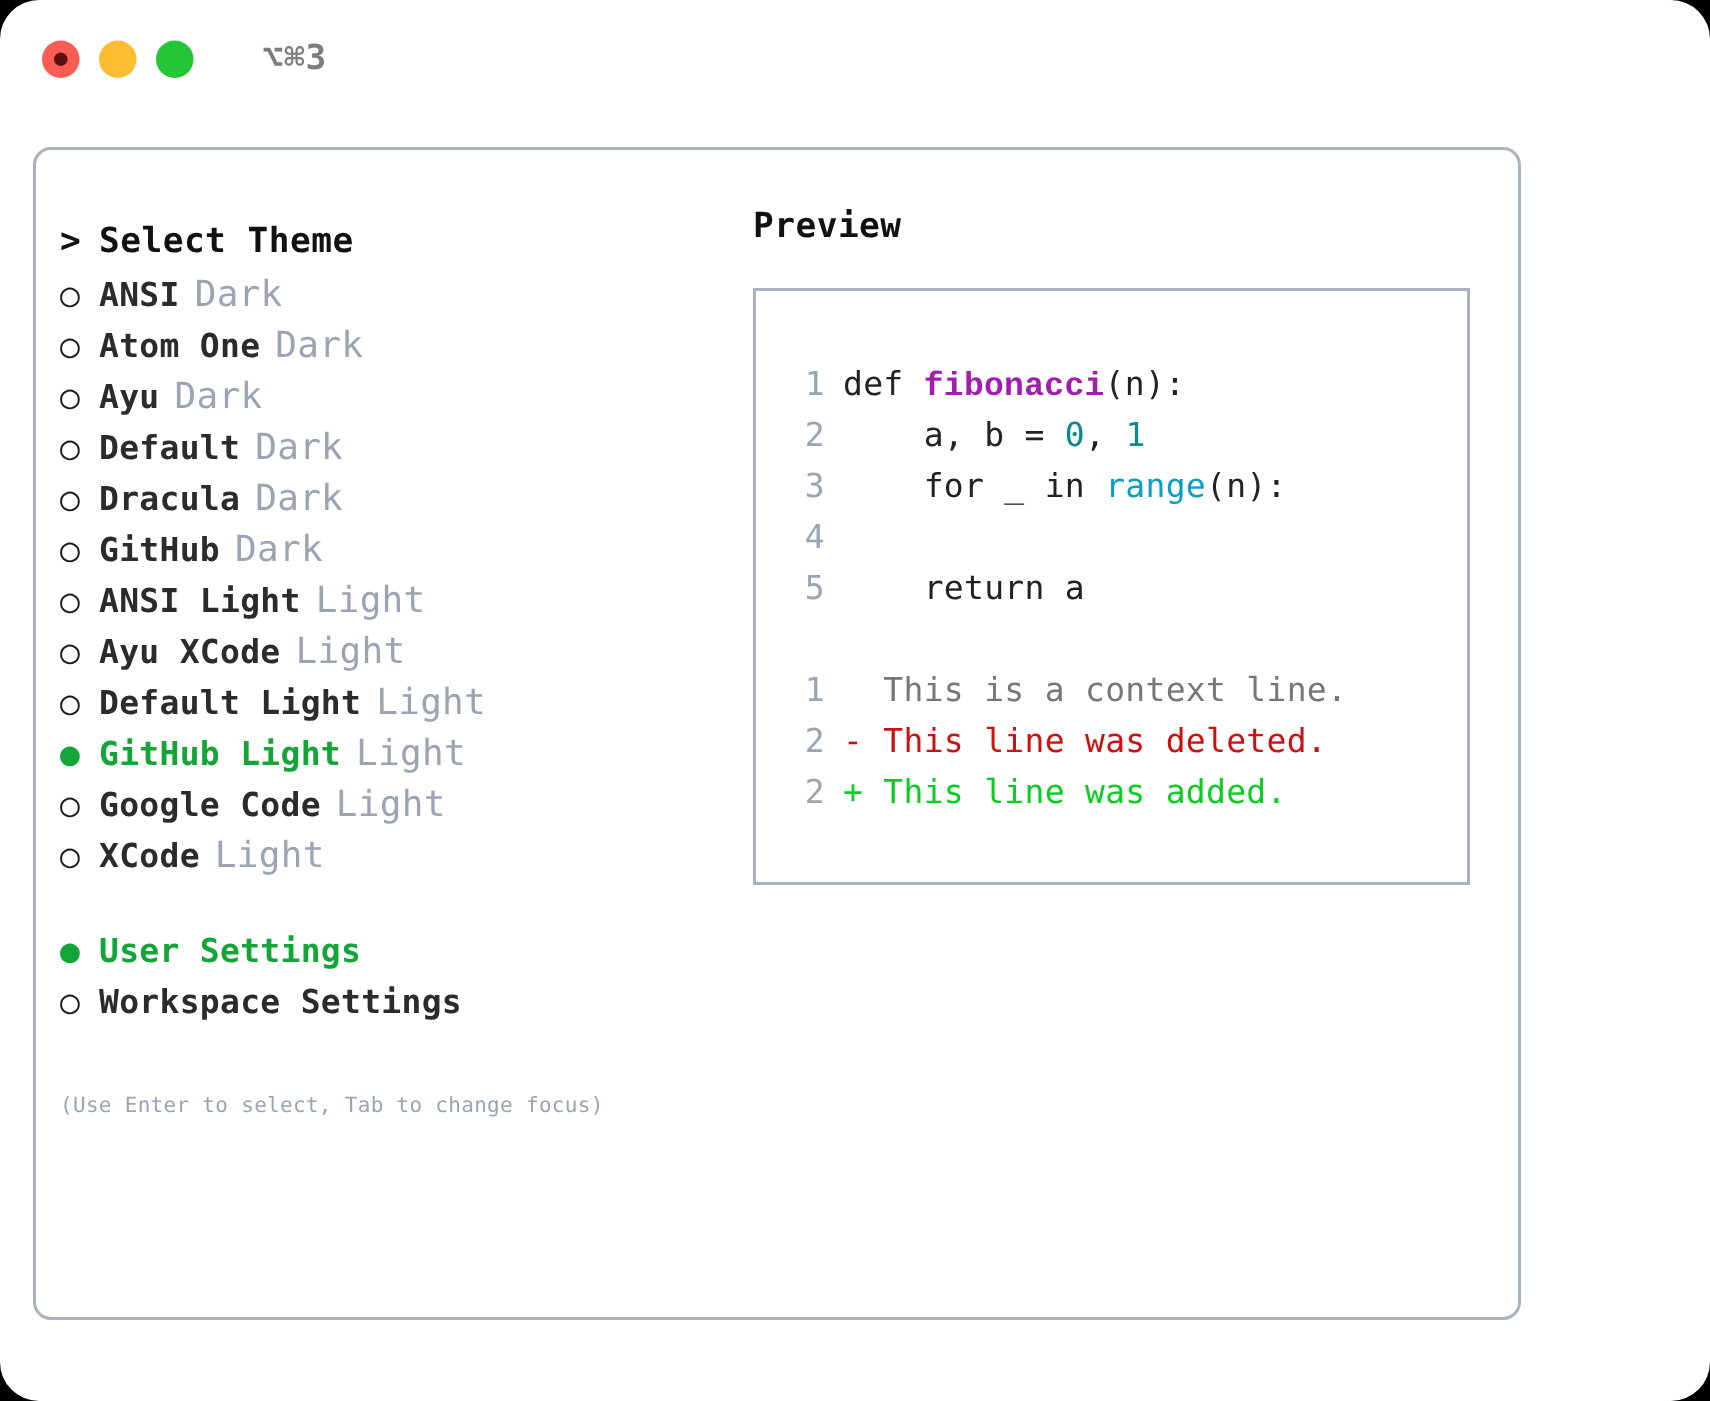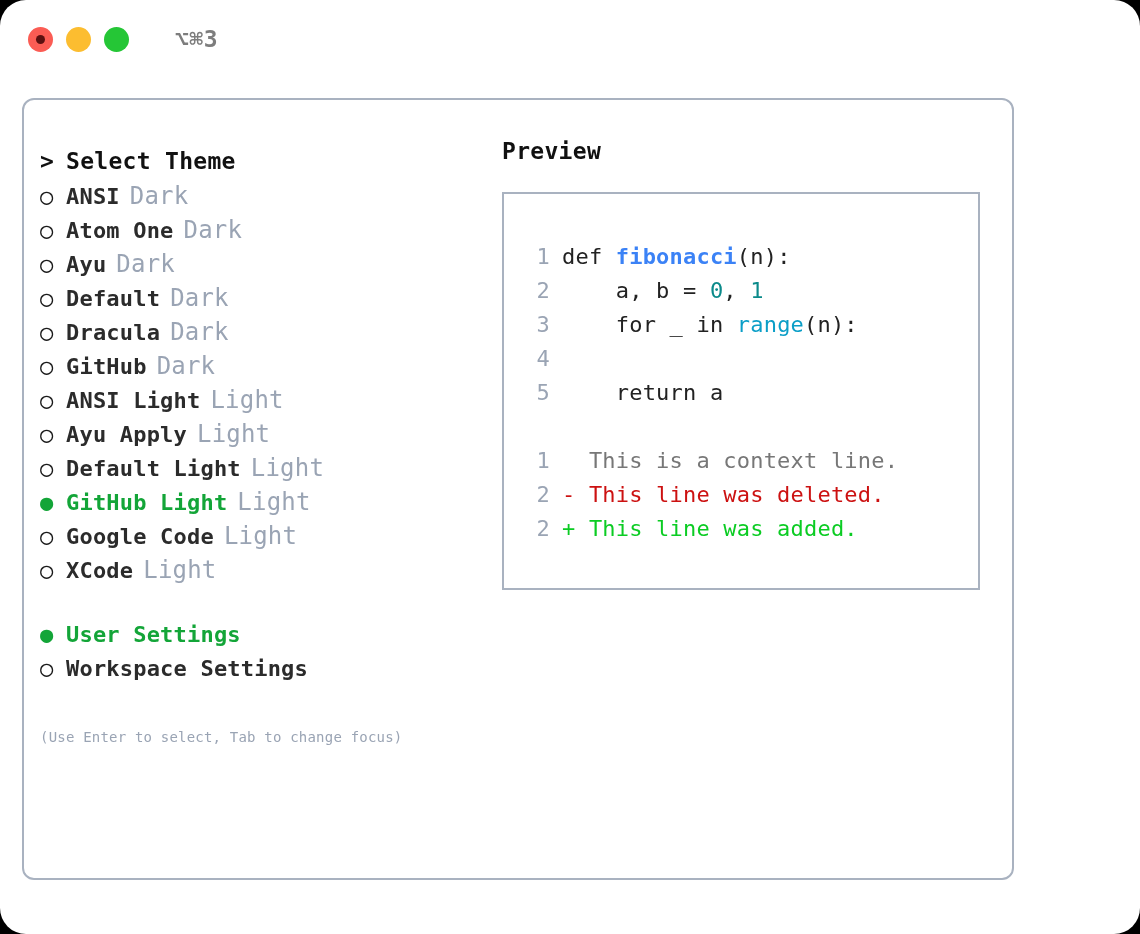--- a/index.html
+++ b/index.html
@@ -213,21 +213,21 @@
     display: inline-block;
     width: 26px;
     flex: 0 0 26px;
     text-align: right;
     color: #9aa4b4;
     margin-right: 12px;
   }
   .code-text { color: #222222; }
   .blank-line { height: 34px; }
 
-  .tok-fn    { color: #3b82f6; font-weight: bold; }
+  .tok-fn    { color: #a21caf; font-weight: bold; font-family: Liberation Mono, monospace; }
   .tok-num   { color: #0b8a8a; }
   .tok-call  { color: #0a9ec7; }
   .tok-plain { color: #222222; }
 
   .diff-ctx { color: #777777; }
   .diff-del { color: #cc1111; }
   .diff-add { color: #0bcc23; }
 </style>
 </head>
 <body>
@@ -284,21 +284,21 @@
               <span class="item-name">GitHub</span>
               <span class="item-kind">Dark</span>
             </div>
             <div class="row">
               <span class="marker">○</span>
               <span class="item-name">ANSI Light</span>
               <span class="item-kind">Light</span>
             </div>
             <div class="row">
               <span class="marker">○</span>
-              <span class="item-name">Ayu Apply</span>
+              <span class="item-name">Ayu XCode</span>
               <span class="item-kind">Light</span>
             </div>
             <div class="row">
               <span class="marker">○</span>
               <span class="item-name">Default Light</span>
               <span class="item-kind">Light</span>
             </div>
             <div class="row selected">
               <span class="marker">●</span>
               <span class="item-name">GitHub Light</span>

